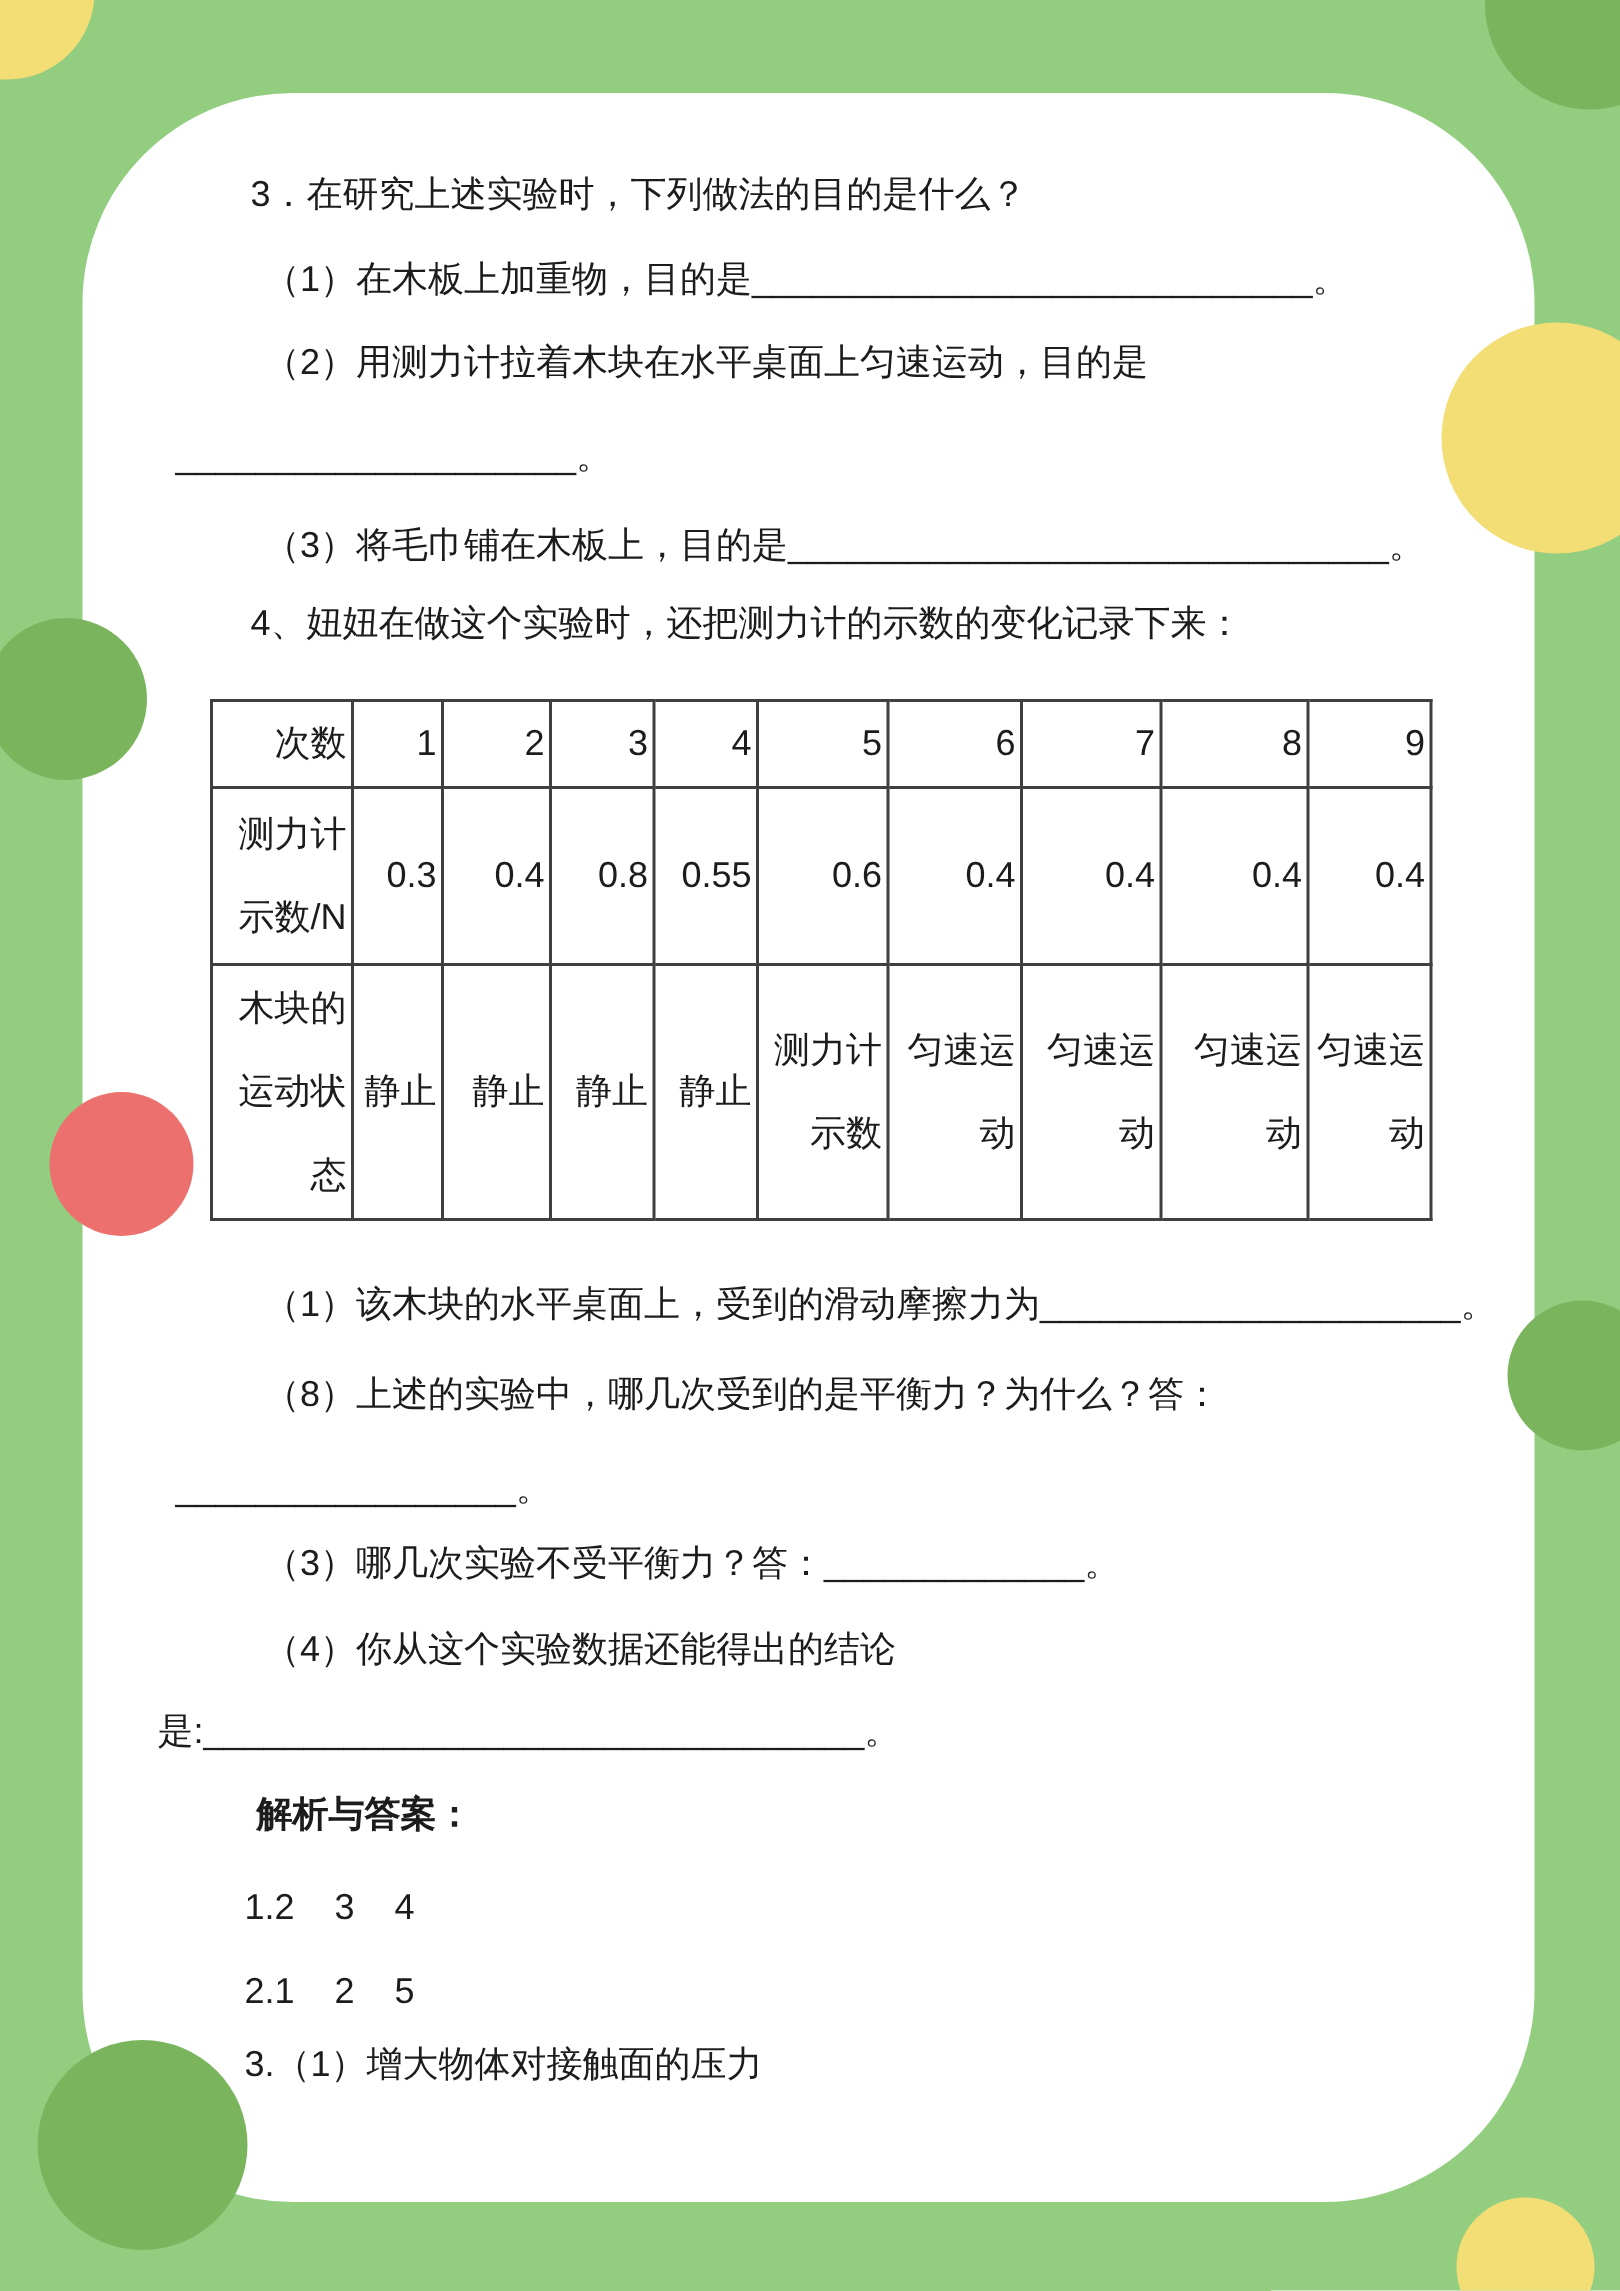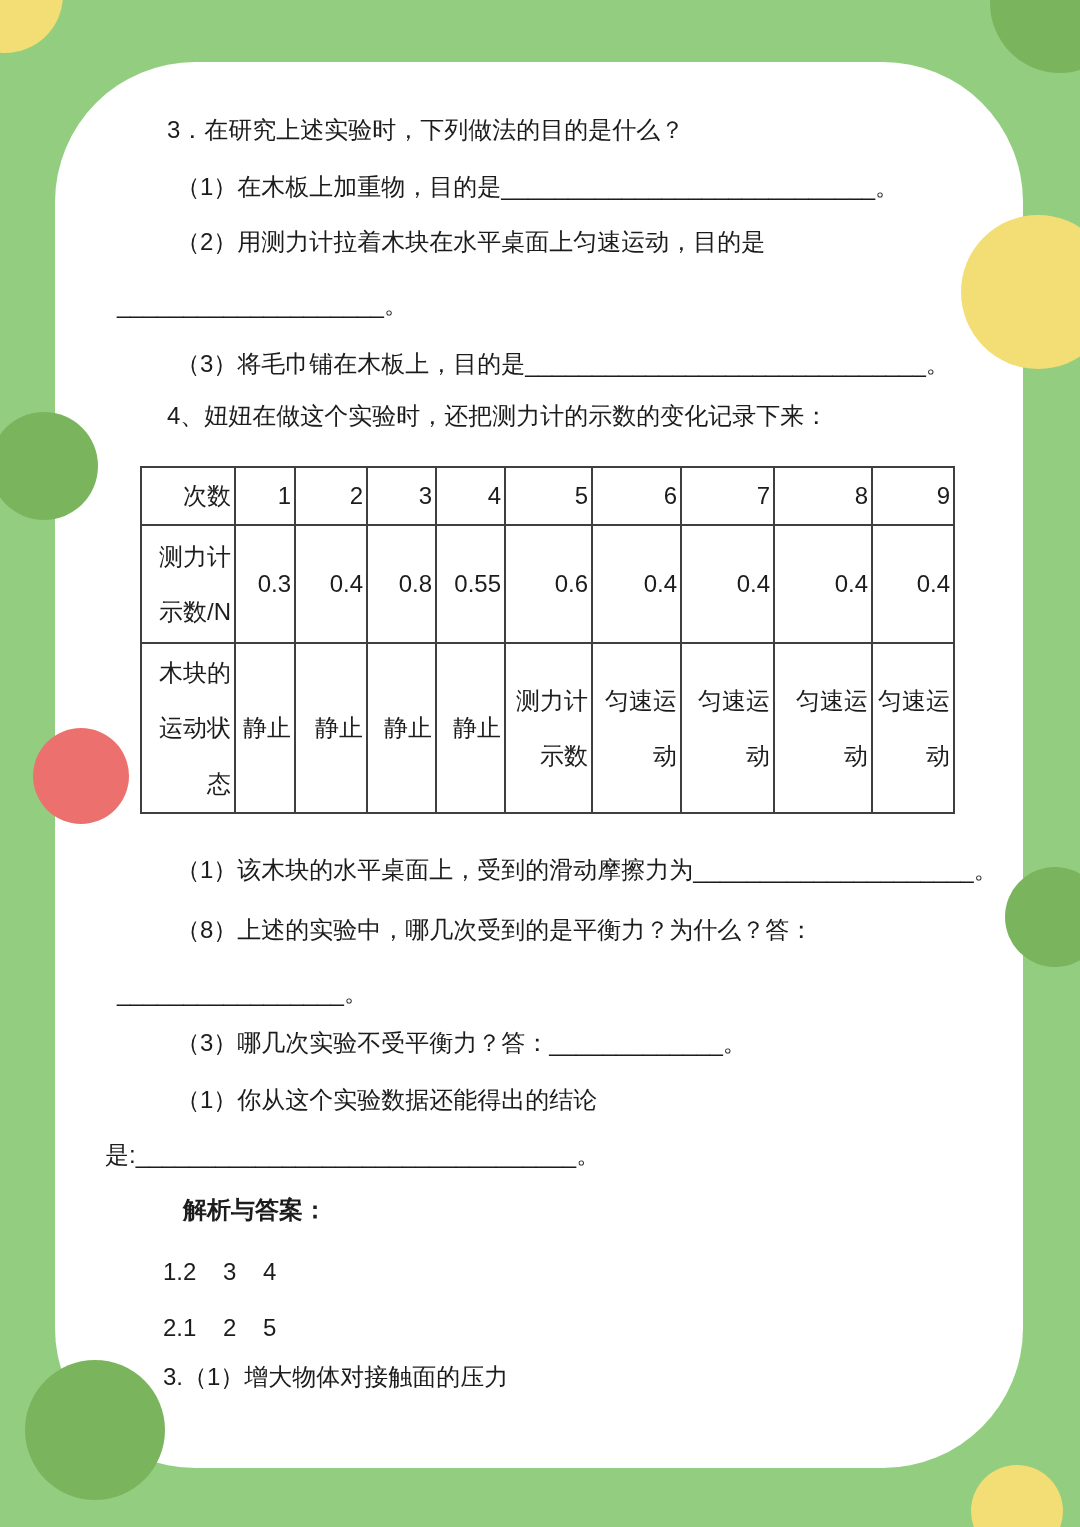--- a/index.html
+++ b/index.html
@@ -55,21 +55,21 @@
   .l-q3i2      { left: 121px; top: 165px; }
   .l-q3i2c     { left: 62px;  top: 228px; }
   .l-q3i3      { left: 121px; top: 287px; }
   .l-q4intro   { left: 112px; top: 339px; }
   .l-q4i1      { left: 121px; top: 793px; }
   .l-q4i2      { left: 121px; top: 853px; }
   .l-q4i2c     { left: 62px;  top: 916px; }
   .l-q4i3      { left: 121px; top: 966px; text-align: center; }
   .l-q4i4      { left: 121px; top: 1023px;}
   .l-q4i4c     { left: 50px;  top: 1078px;}
-  .l-ansh      { left: 128px; top: 1133px;}
+  .l-ansh      { left: 116px; top: 1133px;}
   .l-ans1      { left: 108px; top: 1195px;}
   .l-ans2      { left: 108px; top: 1251px;}
   .l-ans3      { left: 108px; top: 1300px;}
 
   table.tbl {
     position: absolute;
     left: 85px; top: 404px;
     width: 815px;
     border-collapse: collapse;
     table-layout: fixed;
@@ -164,21 +164,21 @@
         <td>匀速运动</td>
         <td>匀速运动</td>
       </tr>
     </tbody>
       </table>
 
     <div class="line l-q4i1">（1）该木块的水平桌面上，受到的滑动摩擦力为_____________________。</div>
     <div class="line l-q4i2">（8）上述的实验中，哪几次受到的是平衡力？为什么？答：</div>
     <div class="line l-q4i2c">_________________。</div>
     <div class="line l-q4i3">（3）哪几次实验不受平衡力？答：_____________。</div>
-    <div class="line l-q4i4">（1）你从这个实验数据还能得出的结论</div>
+    <div class="line l-q4i4">（4）你从这个实验数据还能得出的结论</div>
     <div class="line l-q4i4c">是:_________________________________。</div>
 
     <div class="line l-ansh bold">解析与答案：</div>
     <div class="line l-ans1">1.2    3    4</div>
     <div class="line l-ans2">2.1    2    5</div>
     <div class="line l-ans3">3.（1）增大物体对接触面的压力</div>
   </div>
 
 </div>
 

